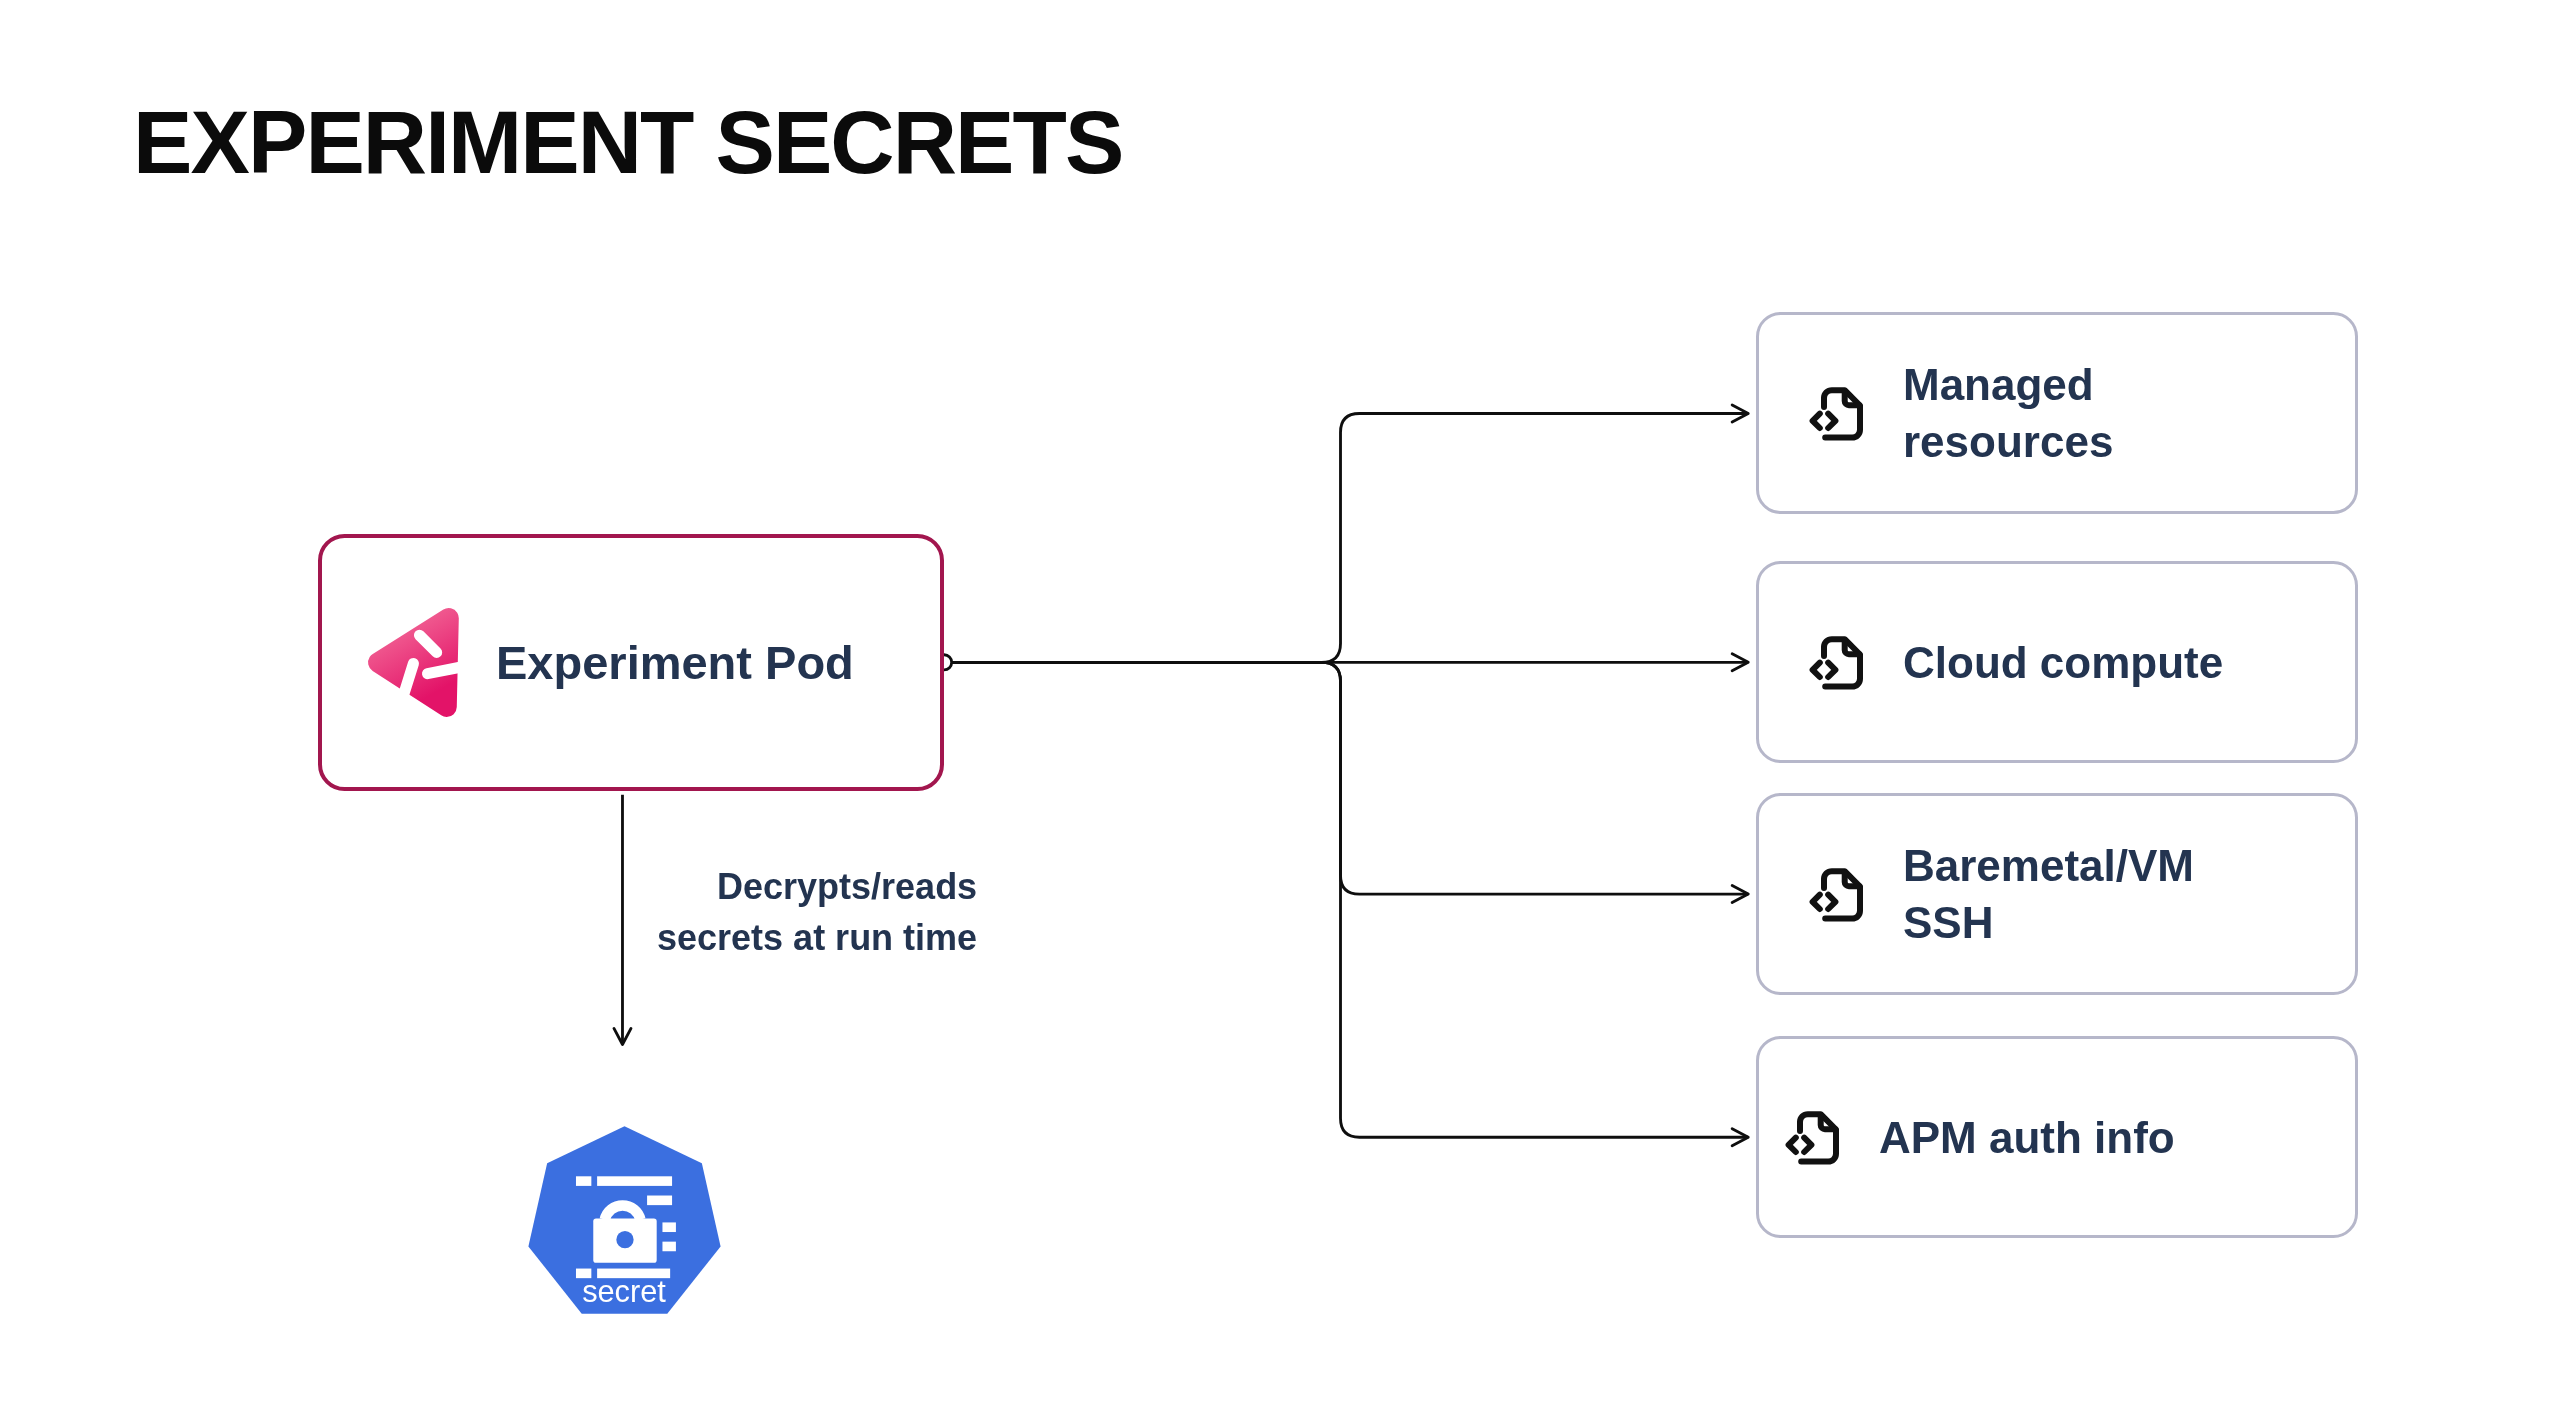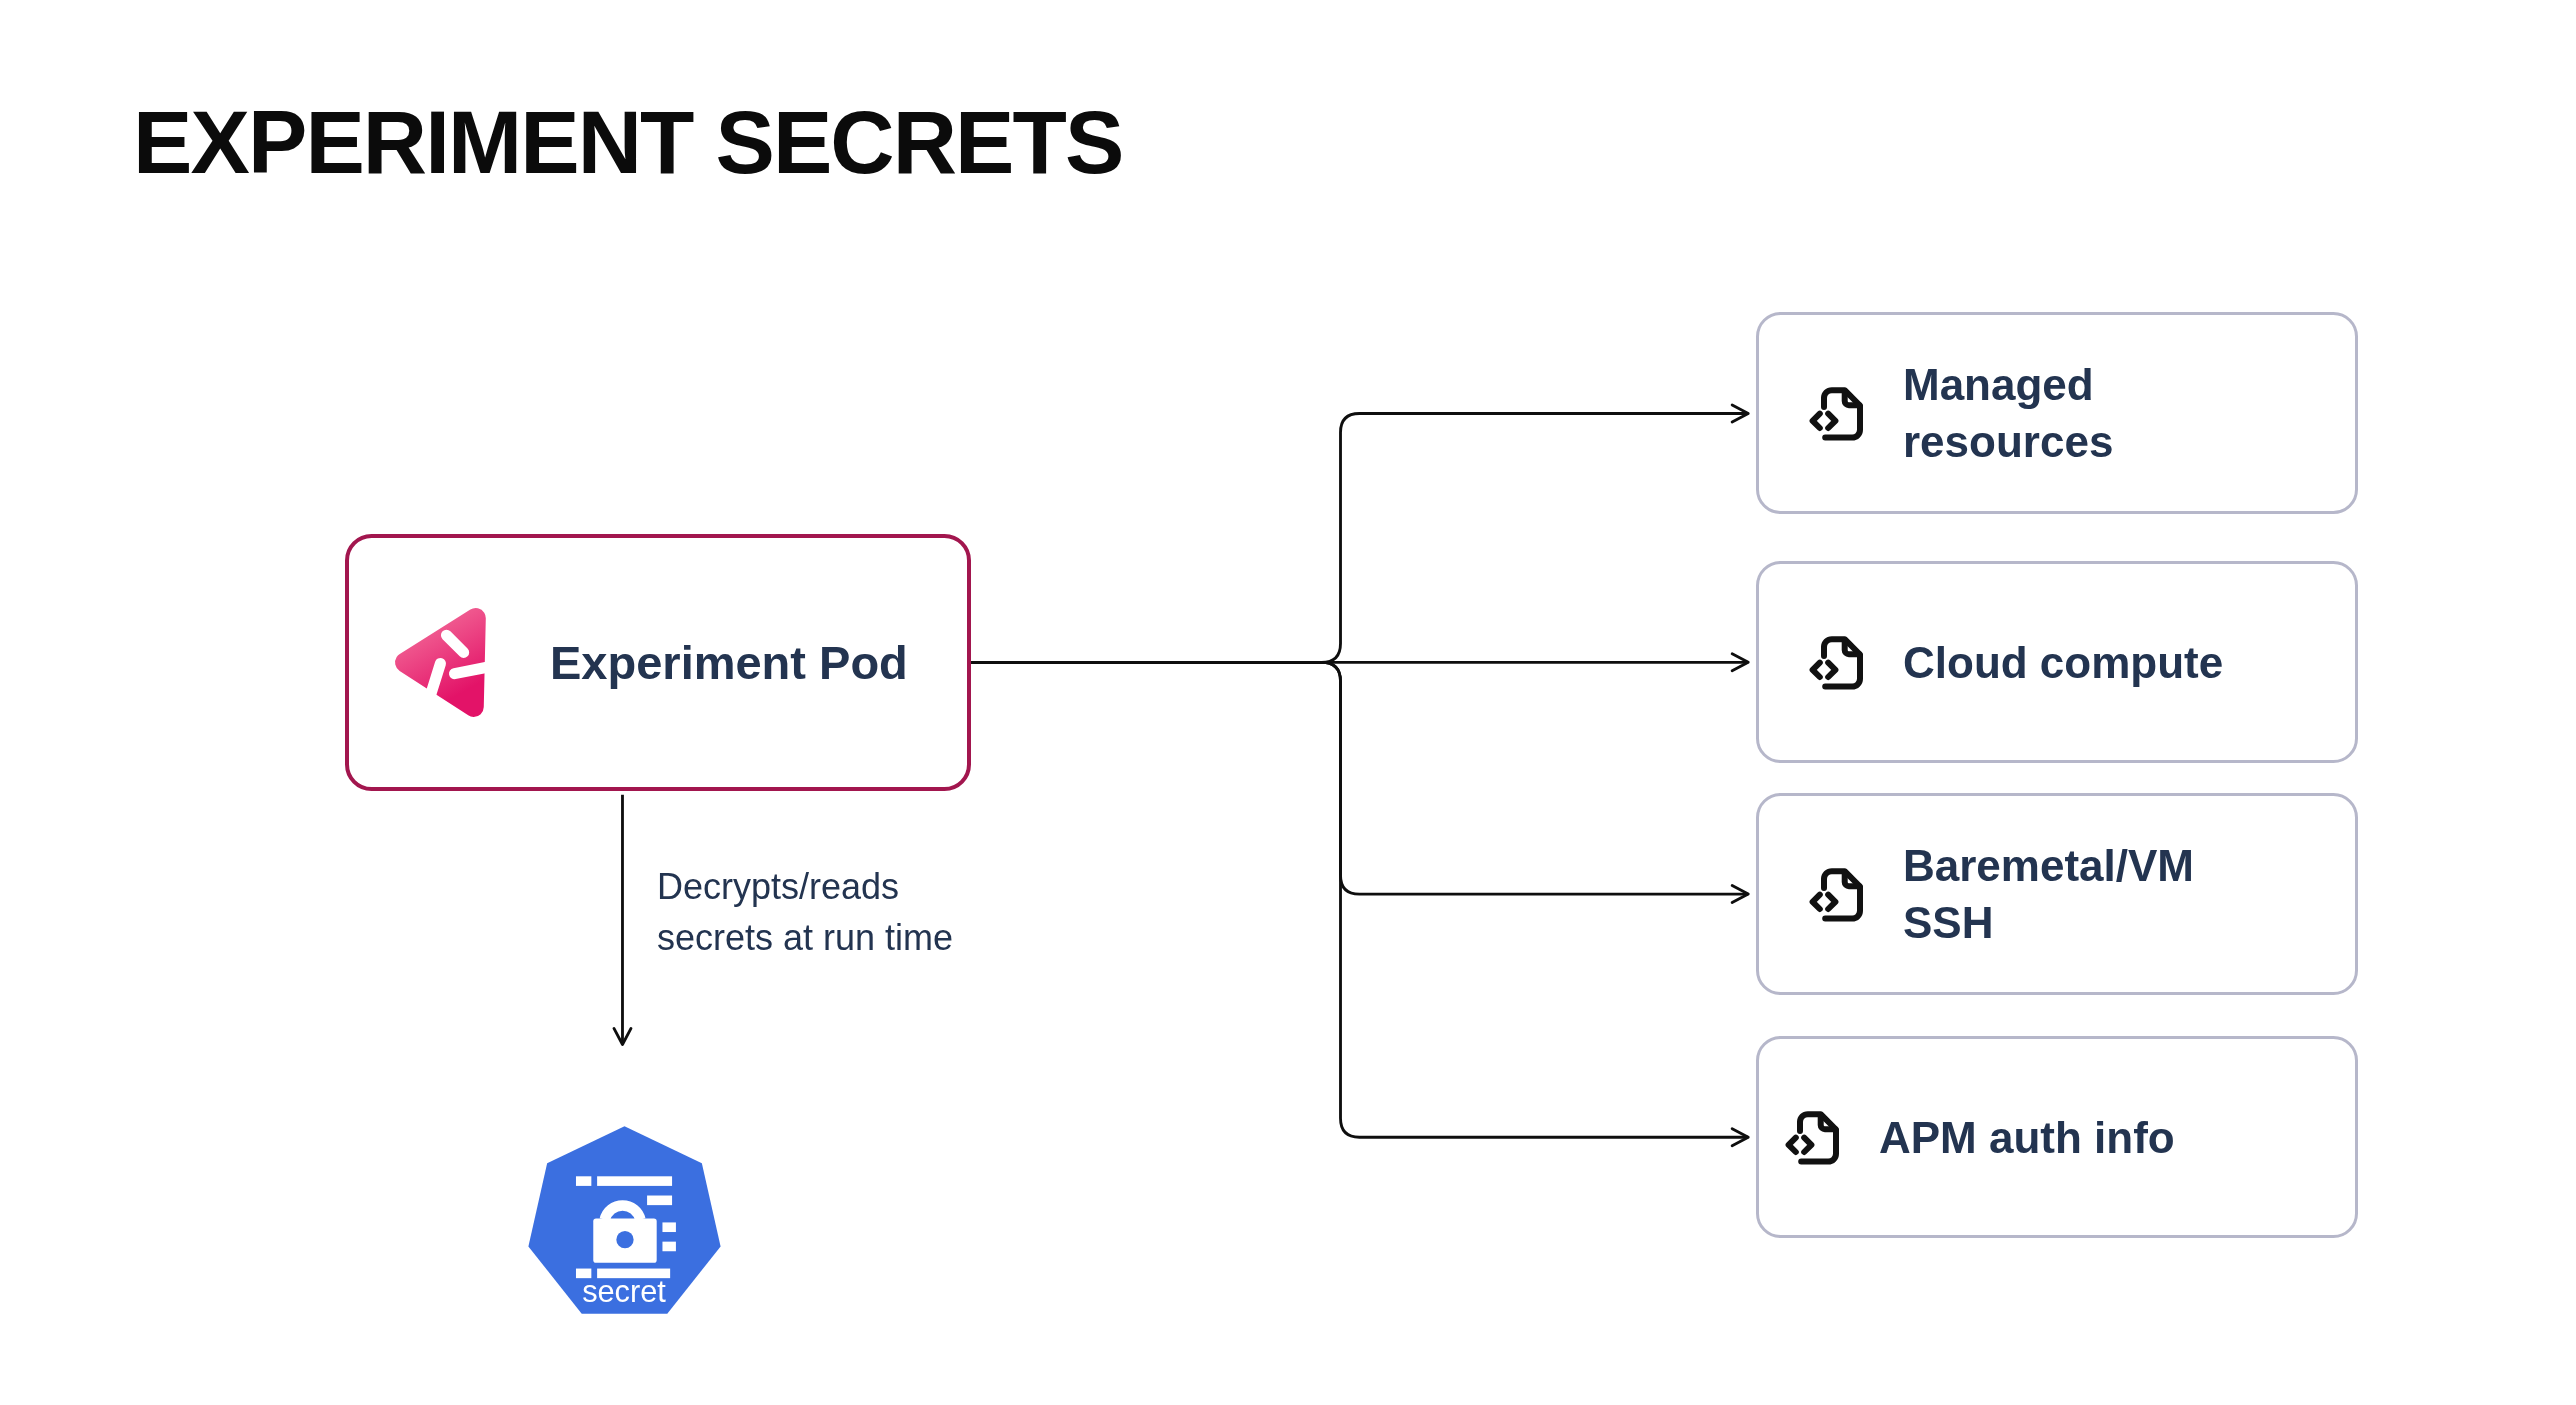--- a/index.html
+++ b/index.html
@@ -10,27 +10,27 @@
   .title{
     position:absolute;left:133px;top:91px;margin:0;
     font-size:89px;font-weight:800;letter-spacing:-1.9px;color:#0b0b0b;
   }
   .wires{position:absolute;left:0;top:0;width:2576px;height:1406px;}
   .wire{stroke:var(--line);stroke-width:3;fill:none;}
   
   .pod{
     position:absolute;left:318px;top:534px;width:626px;height:257px;
     box-sizing:border-box;border:4.7px solid var(--pod-border);border-radius:26.5px;
-    background:#ffffff;display:flex;align-items:center;padding-left:40px;gap:40px;margin-left:27px;
+    background:#ffffff;display:flex;align-items:center;padding-left:40px;gap:13px;
   }
   .pod-label{font-size:47px;font-weight:bold;color:var(--navy);white-space:nowrap;}
   
   .annotation{
     position:absolute;left:657px;top:861px;color:var(--navy);
-    font-size:36px;font-weight:400;line-height:51px;
+    font-size:36px;font-weight:700;line-height:51px;text-align:right;
   }
   
   .k8s-node{position:absolute;left:526px;top:1126px;width:197px;height:189px;}
   .k8s-label{font-family:"Liberation Sans", sans-serif;}
   
   .tbox{
     position:absolute;left:1756px;width:602px;height:202px;box-sizing:border-box;
     border:3.8px solid var(--box-border);border-radius:24.6px;background:#ffffff;
     display:flex;align-items:center;padding-left:44px;gap:28px;
   }

